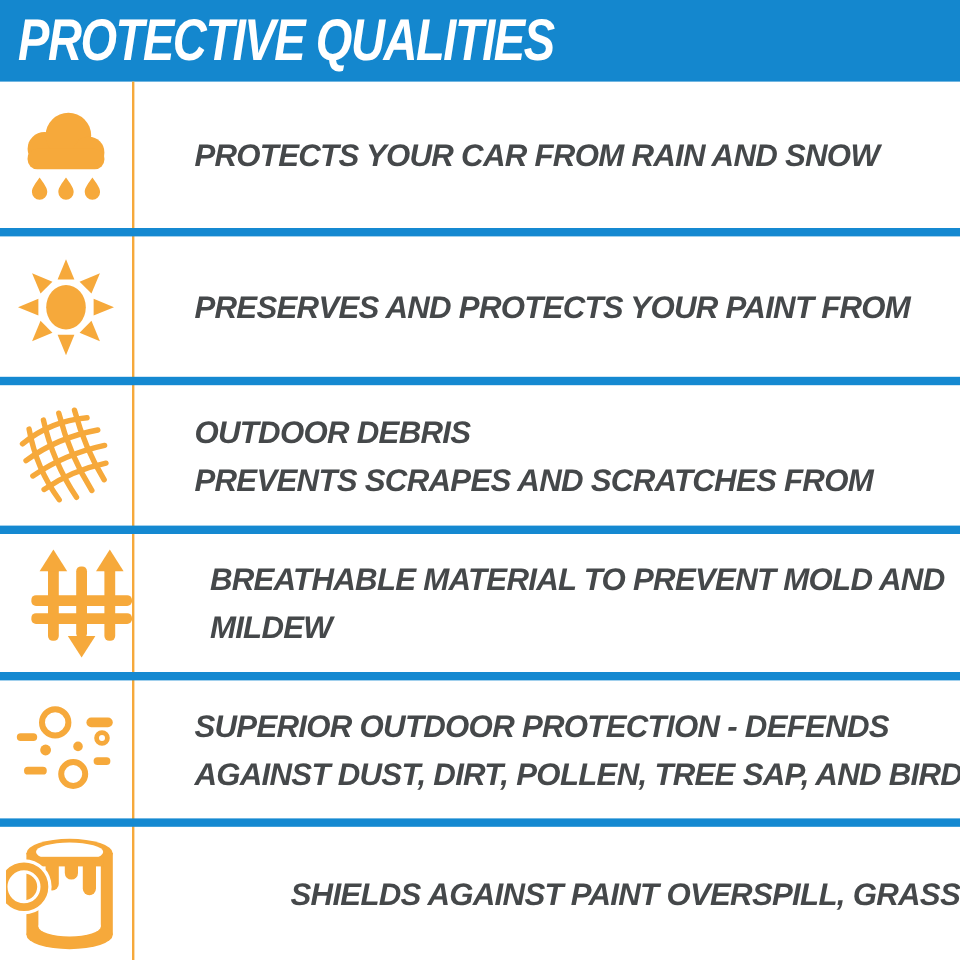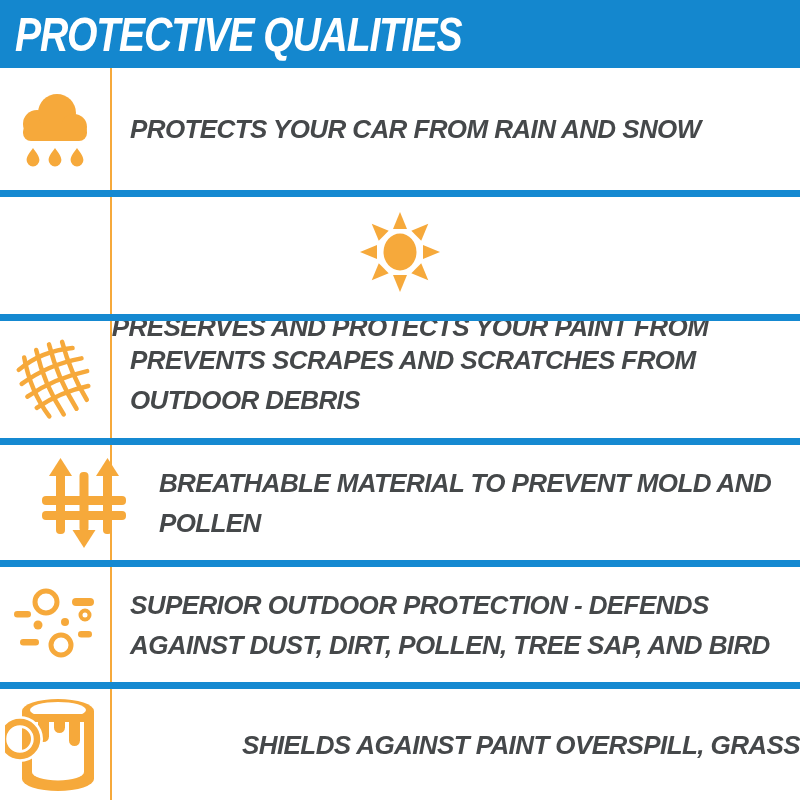--- a/index.html
+++ b/index.html
@@ -29,21 +29,21 @@
     font-size: 49px;
     font-weight: 700;
     font-style: italic;
     letter-spacing: -1.5px;
     white-space: nowrap;
     transform: scaleX(0.8);
     transform-origin: left center;
   }
   .row { display: flex; align-items: center; }
   .row-1 { height: 122px; }
-  .row-2 { height: 117px; flex-direction: column; }
+  .row-2 { height: 117px; }
   .row-3 { height: 117px; }
   .row-4 { height: 115px; justify-content: center; }
   .row-5 { height: 115px; border-radius: 32px; }
   .row-6 { height: 111px; justify-content: space-between; }
   .sep {
     height: 7px;
     background: var(--separator_blue, #1487CE);
     position: relative;
     z-index: 2;
   }
@@ -56,20 +56,21 @@
   }
   .text-cell { padding-left: 20px; }
   .tline {
     font-size: 26px;
     font-weight: 700;
     font-style: italic;
     color: var(--text_gray, #45484A);
     line-height: 40px;
     letter-spacing: -0.6px;
     white-space: nowrap;
+    margin-left: 32px;
   }
   .vline {
     position: absolute;
     left: 110px;
     top: 68px;
     bottom: 0;
     width: 2px;
     background: var(--accent_orange, #F6A93B);
     z-index: 1;
   }
@@ -138,22 +139,22 @@
           <path d="M12 48 Q44 42 77 49"></path>
           <path d="M16 62 Q44 57 72 63"></path>
           <path d="M25 11 Q17 44 24 75"></path>
           <path d="M39 9 Q32 44 38 79"></path>
           <path d="M53 9 Q47 44 52 79"></path>
           <path d="M66 12 Q61 44 65 75"></path>
         </g>
       </svg>
     </div>
     <div class="text-cell">
+      <div class="tline">OUTDOOR DEBRIS</div>
       <div class="tline">PREVENTS SCRAPES AND SCRATCHES FROM</div>
-      <div class="tline">OUTDOOR DEBRIS</div>
     </div>
   </section>
   <div class="sep"></div>
 
   <section class="row row-4">
     <div class="icon-cell">
       <svg width="84" height="94" viewBox="0 0 84 94">
         <g class="o-fill">
           <rect x="14" y="16" width="9" height="62" rx="4"></rect>
           <polygon points="18.5,2 7,20 30,20"></polygon>
@@ -161,21 +162,21 @@
           <polygon points="65.5,2 54,20 77,20"></polygon>
           <rect x="37.5" y="16" width="9" height="60" rx="4"></rect>
           <polygon points="42,92 30.5,74 53.5,74"></polygon>
           <rect x="0" y="40" width="84" height="9" rx="4"></rect>
           <rect x="0" y="55" width="84" height="9" rx="4"></rect>
         </g>
       </svg>
     </div>
     <div class="text-cell">
       <div class="tline">BREATHABLE MATERIAL TO PREVENT MOLD AND</div>
-      <div class="tline">POLLEN</div>
+      <div class="tline">MILDEW</div>
     </div>
   </section>
   <div class="sep"></div>
 
   <section class="row row-5">
     <div class="icon-cell">
       <svg width="86" height="86" viewBox="0 0 86 86">
         <g class="o-stroke" stroke-width="5">
           <circle cx="34" cy="20" r="11"></circle>
           <circle cx="49" cy="63" r="10"></circle>

